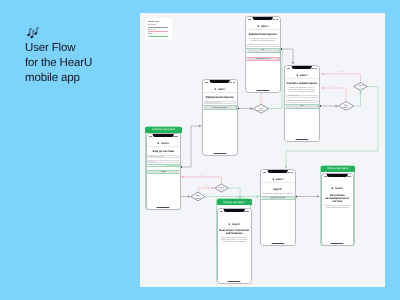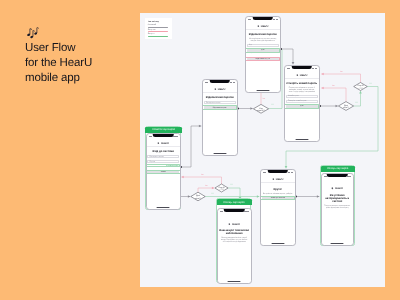--- a/index.html
+++ b/index.html
@@ -1,18 +1,18 @@
 <!DOCTYPE html>
 <html><head>
 <meta charset="utf-8">
 <style>
 html,body{margin:0;padding:0;background:#fff;}
 body{width:400px;height:300px;font-family:"Liberation Sans",sans-serif;overflow:hidden;-webkit-font-smoothing:antialiased;text-rendering:geometricPrecision;}
 #canvas *{-webkit-font-smoothing:antialiased;}
-#stage{position:relative;width:400px;height:300px;background:#fdba74;}
+#stage{position:relative;width:400px;height:300px;background:#7dd3fc;}
 .logo{position:absolute;left:25px;top:26px;width:17px;height:14px;}
 .title{position:absolute;left:25px;top:41px;font-size:11.5px;line-height:15.2px;color:#15151c;letter-spacing:-0.15px;white-space:pre;}
 #canvas{position:absolute;left:140px;top:13px;width:245px;height:274px;background:#f4f5f9;overflow:hidden;}
 
 
 .legend{position:absolute;left:4.5px;top:5px;width:27px;height:21px;background:#fff;padding:2.6px 3.4px 0 3.2px;box-sizing:border-box;}
 .legend .lt{font-size:2.0px;color:#3c3c46;line-height:2.4px;font-weight:bold;}
 .legend .li{margin-top:1.0px;}
 .legend .ll{font-size:1.85px;color:#76767f;line-height:2.2px;}
 .legend .bar{height:1.0px;margin-top:0.5px;border-radius:0.6px;}

